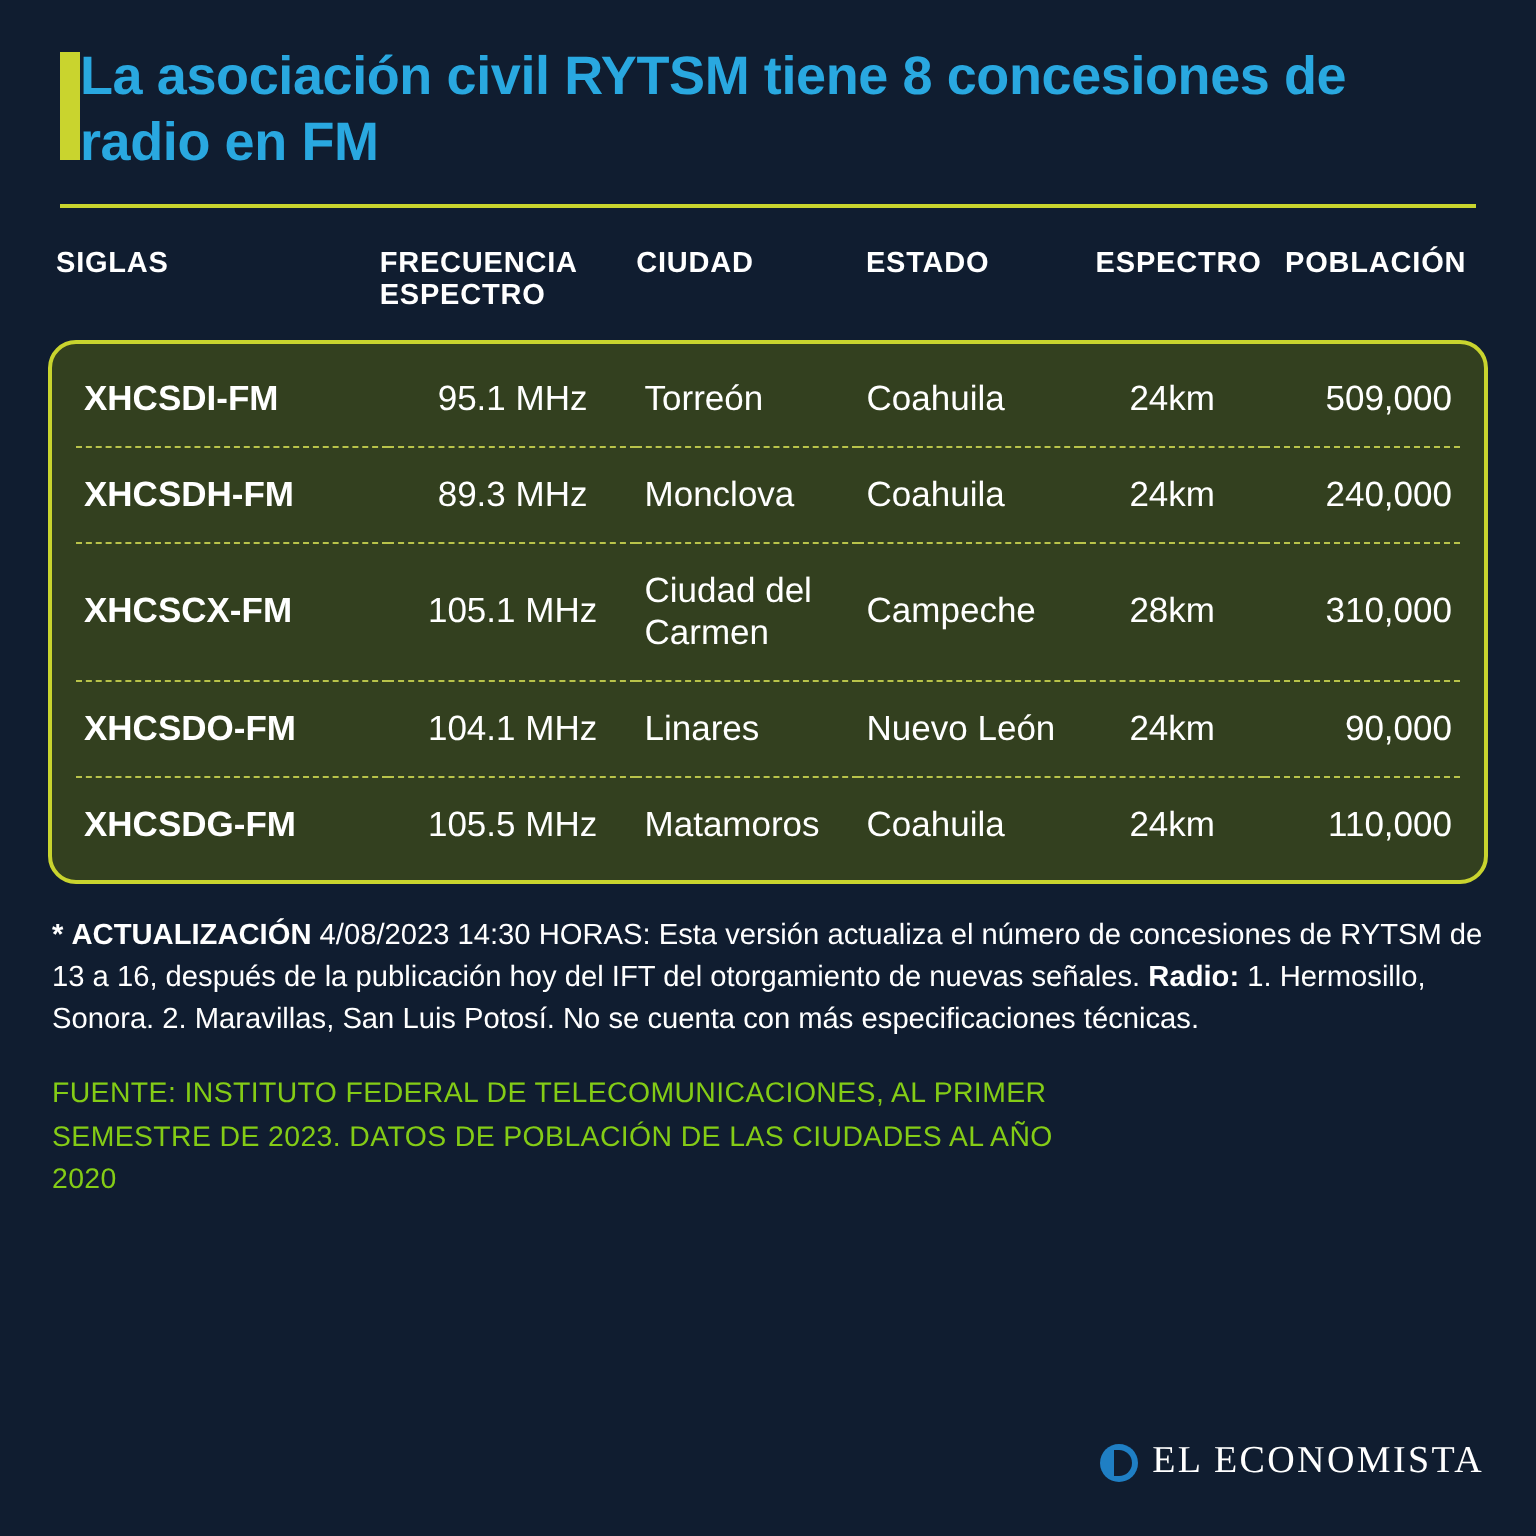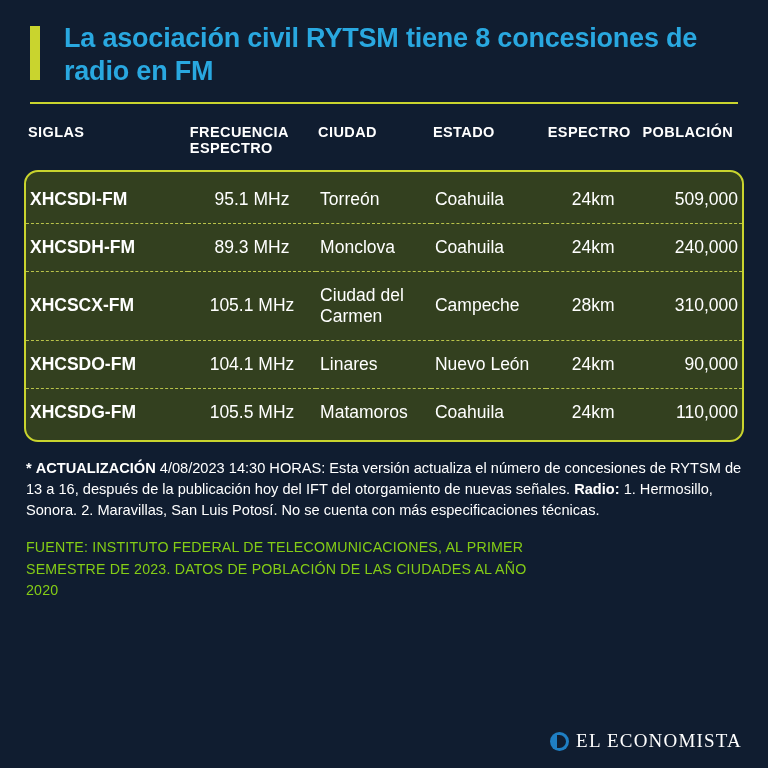--- a/index.html
+++ b/index.html
@@ -18,21 +18,21 @@
     width: 768px;
     height: 768px;
     background: #101d30;
     box-sizing: border-box;
   }
 
   
   .header {
     padding: 22px 20px 0 30px;
     display: flex;
-    gap: 24px;
+    gap: 0;
     align-items: flex-start;
   }
   .accent-bar {
     width: 10px;
     height: 54px;
     background: #c9d42e;
     flex: 0 0 auto;
     margin-top: 4px;
   }
   .title {
@@ -72,21 +72,21 @@
   th.c-ciudad   { width: 16%; }
   th.c-estado   { width: 16%; }
   th.c-cobertura{ width: 13%; text-align: center; }
   th.c-pob      { width: 14%; text-align: right; padding-right: 10px;}
 
   .frame {
     border: 2px solid #c9d42e;
     border-radius: 14px;
     background: #33401f;
     margin: 0 24px;
-    padding: 4px 0;
+    padding: 4px 12px;
     box-sizing: border-box;
   }
   table.rows {
     width: 100%;
     border-collapse: collapse;
     table-layout: fixed;
   }
   table.rows td {
     padding: 13px 4px;
     font-size: 17.5px;
@@ -137,21 +137,21 @@
     font-size: 14.2px;
     line-height: 1.5;
     letter-spacing: 0.2px;
     max-width: 520px;
   }
 
   
   .logo {
     position: absolute;
     right: 26px;
-    bottom: 16px;
+    bottom: 26px;
     display: flex;
     align-items: center;
     gap: 7px;
   }
   .logo-mark {
     width: 19px;
     height: 19px;
     border-radius: 50%;
     background: #1f7fc4;
     position: relative;

